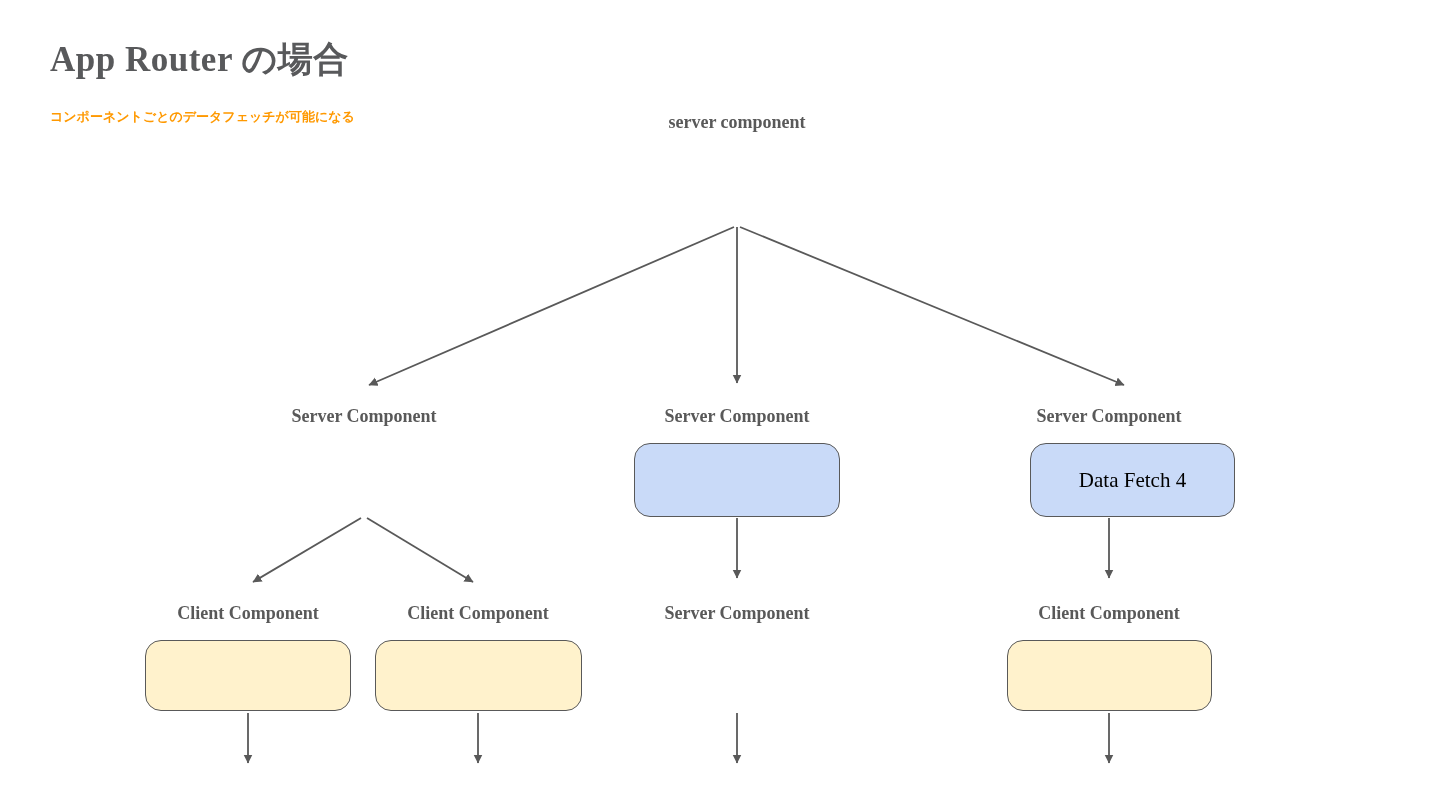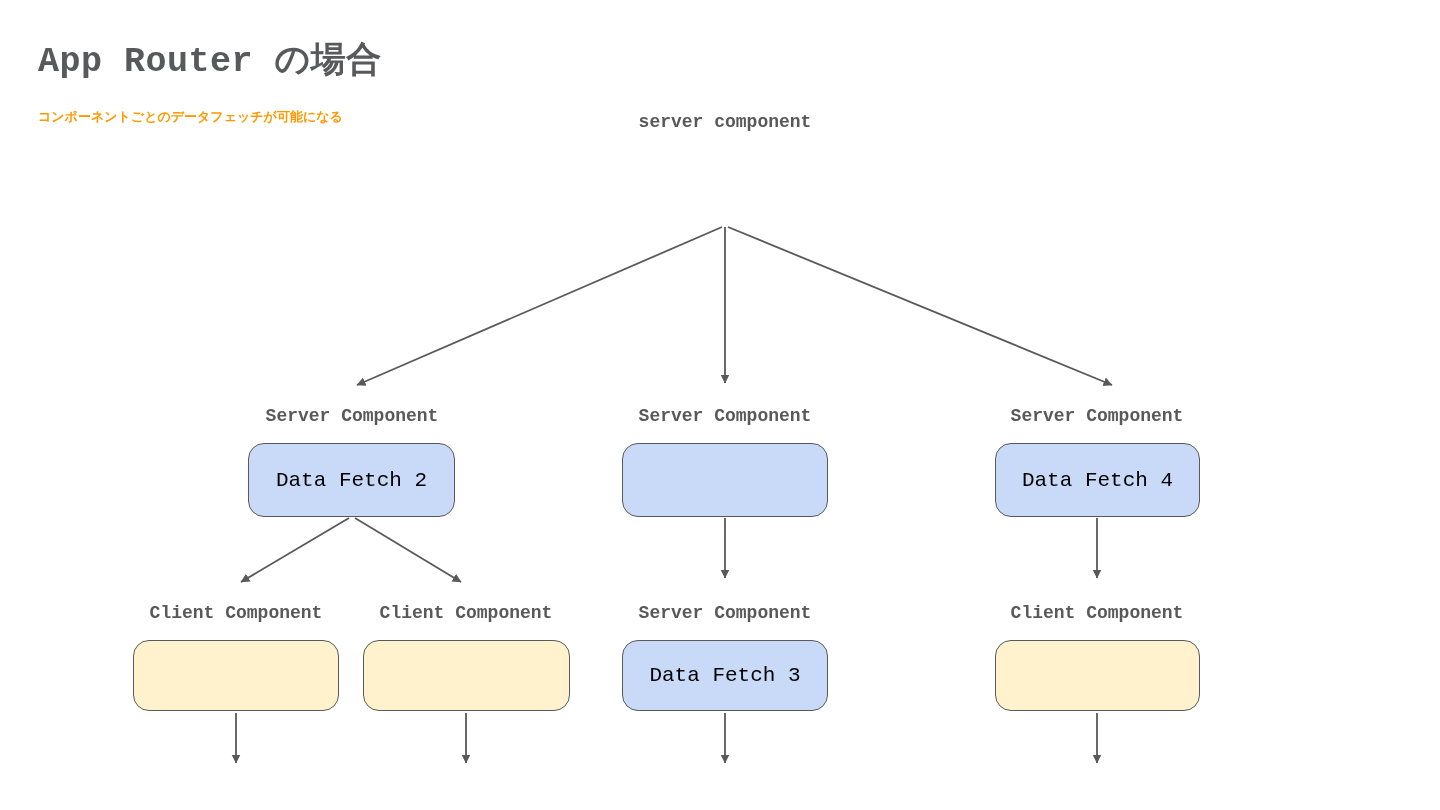--- a/index.html
+++ b/index.html
@@ -6,21 +6,22 @@
     margin: 0;
     padding: 0;
     background: #ffffff;
   }
   .slide {
     position: relative;
     width: 1260px;
     height: 810px;
     background: #ffffff;
     overflow: hidden;
-    font-family: Liberation Mono, monospace;
+    font-family: Liberation Serif, serif;
+    margin-left: 12px;
   }
   .slide-title {
     position: absolute;
     left: 38px;
     top: 36px;
     font-size: 35px;
     font-weight: bold;
     color: var(--title_text, #58595b);
     letter-spacing: 0.5px;
     white-space: nowrap;
@@ -76,32 +77,30 @@
 
   <div class="slide-title">App Router の場合</div>
   <div class="slide-subtitle">コンポーネントごとのデータフェッチが可能になる</div>
 
   <div class="node-label" style="left:725px; top:112px;">server component</div>
 
   <div class="node-label" style="left:352px; top:406px;">Server Component</div>
   <div class="node-label" style="left:725px; top:406px;">Server Component</div>
   <div class="node-label" style="left:1097px; top:406px;">Server Component</div>
 
-  <div class="box server" style="left:248px; top:443px; width:207px; height:74px;">Data Fetch 2</div>
   <div class="box server" style="left:622px; top:443px; width:206px; height:74px;"></div>
-  <div class="box server" style="left:995px; top:443px; width:205px; height:74px;">Data Fetch 4</div>
+  <div class="box server" style="left:1018px; top:443px; width:205px; height:74px;">Data Fetch 4</div>
 
   <div class="node-label" style="left:236px; top:603px;">Client Component</div>
   <div class="node-label" style="left:466px; top:603px;">Client Component</div>
   <div class="node-label" style="left:725px; top:603px;">Server Component</div>
   <div class="node-label" style="left:1097px; top:603px;">Client Component</div>
 
   <div class="box client" style="left:133px; top:640px; width:206px; height:71px;"></div>
   <div class="box client" style="left:363px; top:640px; width:207px; height:71px;"></div>
-  <div class="box server" style="left:622px; top:640px; width:206px; height:71px;">Data Fetch 3</div>
   <div class="box client" style="left:995px; top:640px; width:205px; height:71px;"></div>
 
   <svg class="arrows-layer" viewBox="0 0 1440 810" xmlns="http://www.w3.org/2000/svg">
     <defs>
       <marker id="arrowhead" markerWidth="11" markerHeight="10" refX="8.5" refY="4.5" orient="auto" markerUnits="userSpaceOnUse">
         <path d="M0,0 L9,4.5 L0,9 Z" style="fill: var(--arrow, #595959);"></path>
       </marker>
     </defs>
     <line x1="722" y1="227" x2="357" y2="385" marker-end="url(#arrowhead)"></line>
     <line x1="725" y1="227" x2="725" y2="383" marker-end="url(#arrowhead)"></line>

